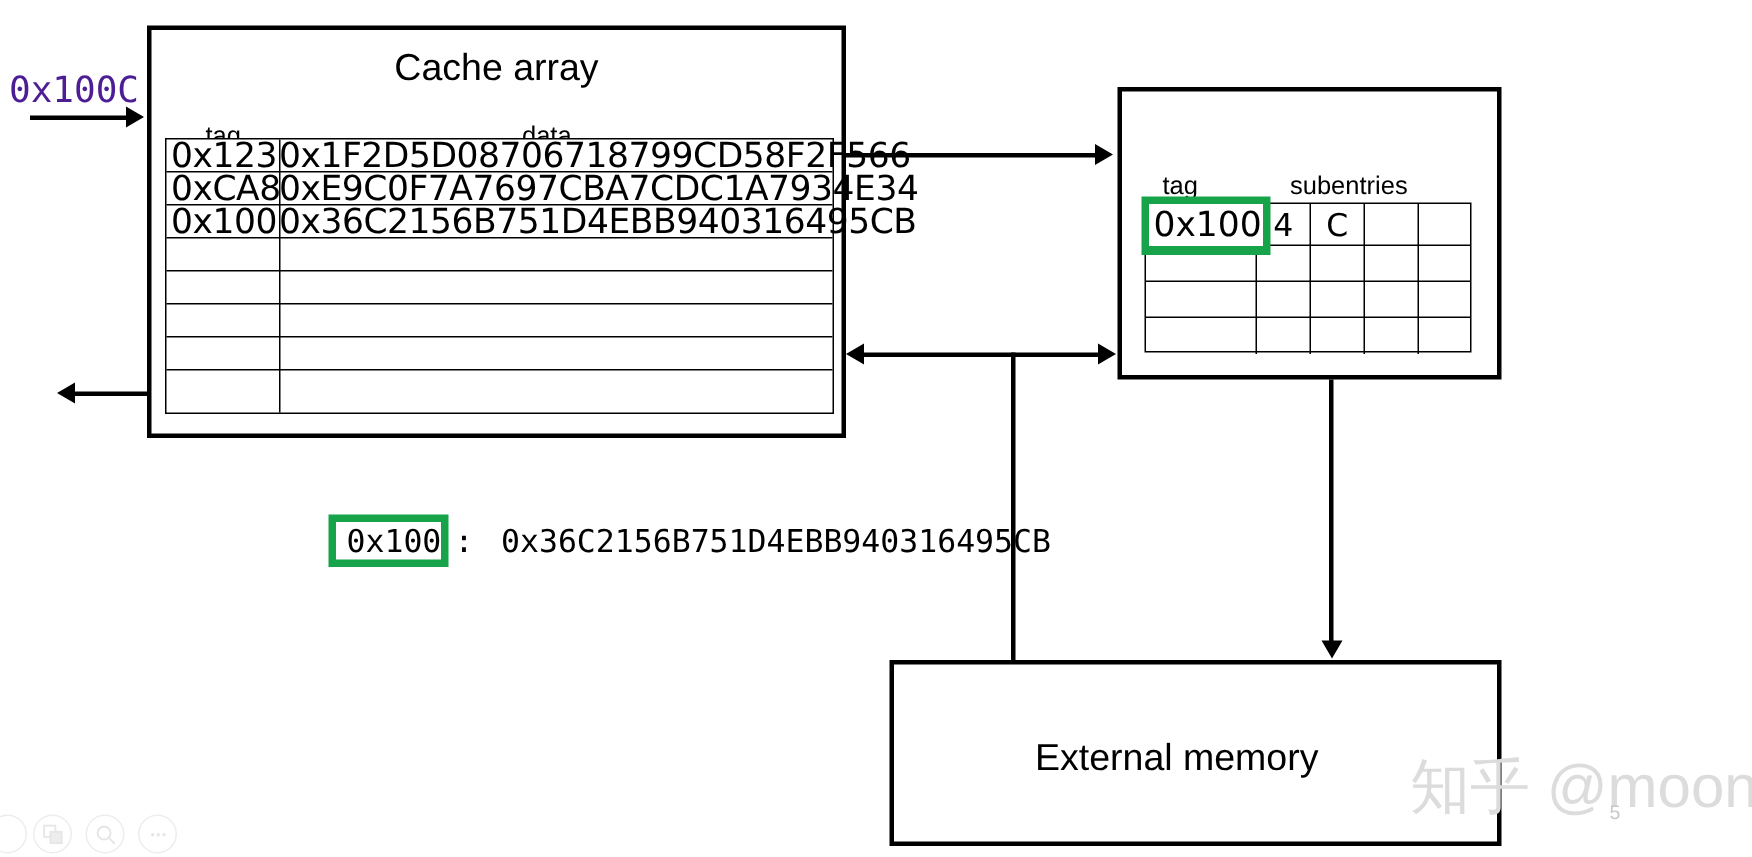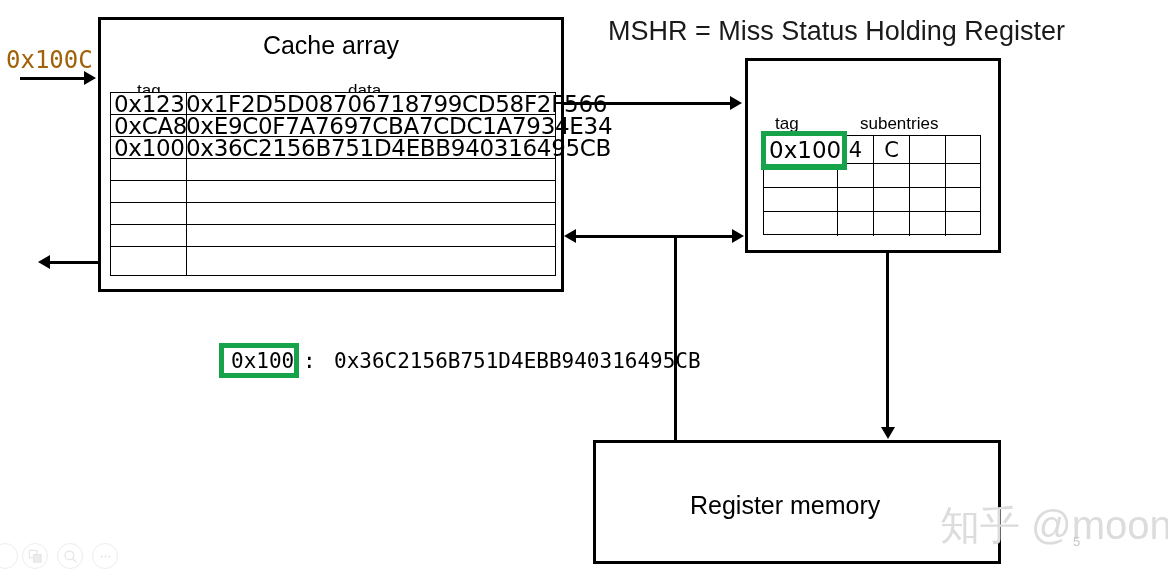--- a/index.html
+++ b/index.html
@@ -169,21 +169,21 @@
     line-height: 1;
     color: #000;
     white-space: nowrap;
   }
 
   .addr-label {
     position: absolute;
     font-family: "DejaVu Sans Mono", monospace;
     font-size: 24px;
     line-height: 1;
-    color: #a16207;
+    color: #4c1d95;
     white-space: nowrap;
   }
 
   
   .watermark {
     position: absolute;
     color: #dcdcdc;
     font-size: 40px;
     line-height: 1;
     white-space: nowrap;
@@ -207,21 +207,20 @@
     align-items: center;
     justify-content: center;
   }
   .tool-btn svg { display: block; }
 </style>
 </head>
 <body>
 
 <div id="stage">
 
-  <div class="title-text" style="left:608px; top:18px;">MSHR = Miss Status Holding Register</div>
 
   <div class="addr-label" style="left:6px; top:48px;">0x100C</div>
 
   <div class="hline" style="left:20px; top:77px; width:66px;"></div>
   <div class="arrow-head-right" style="left:84px; top:71px;"></div>
 
   <div class="hline" style="left:50px; top:261px; width:50px;"></div>
   <div class="arrow-head-left" style="left:38px; top:255px;"></div>
 
   <div class="outer-box" style="left:98px; top:17px; width:466px; height:275px;">
@@ -292,21 +291,21 @@
   <div class="abs" style="left:766px; top:136px; width:76px; height:28px; background:#ffffff;"></div>
   <div class="abs" style="left:769px; top:136px; font-family:'DejaVu Sans', sans-serif;
               font-size:23px; line-height:28px; color:#000; white-space:nowrap; overflow:hidden; width:74px;">0x100</div>
 
   <div class="vline" style="left:886px; top:253px; height:182px;"></div>
   <div class="arrow-head-down" style="left:881px; top:427px;"></div>
 
   <div class="vline" style="left:674px; top:235px; height:206px;"></div>
 
   <div class="outer-box" style="left:593px; top:440px; width:408px; height:124px;">
-    <div class="extmem-label" style="left:94px; top:50px;">Register memory</div>
+    <div class="extmem-label" style="left:94px; top:50px;">External memory</div>
   </div>
 
   <div class="hl-outline" style="left:219px; top:343px; width:80px; height:35px;"></div>
   <div class="annot" style="left:231px; top:351px;">0x100</div>
   <div class="annot" style="left:303px; top:351px;">: </div>
   <div class="annot" style="left:334px; top:351px;">0x36C2156B751D4EBB940316495CB</div>
 
   <div class="watermark" style="left:940px; top:505px;">知乎 @moon</div>
   <div class="page-num" style="left:1073px; top:535px;">5</div>
 

